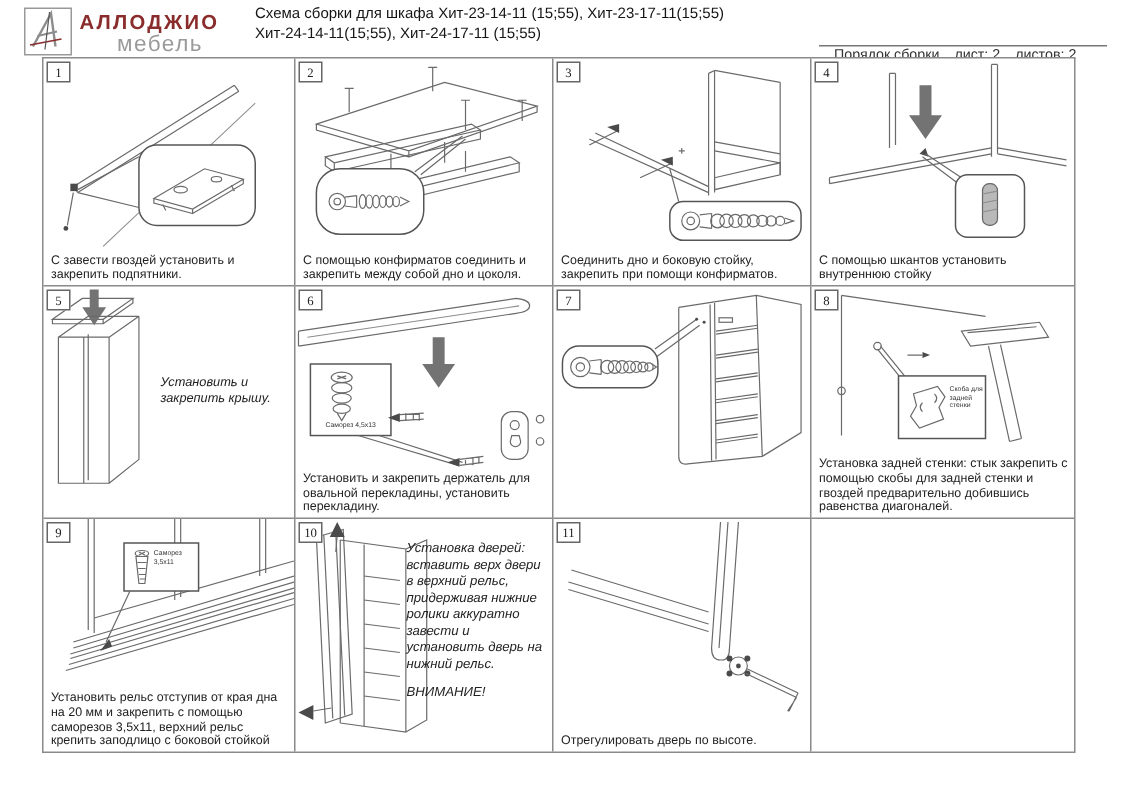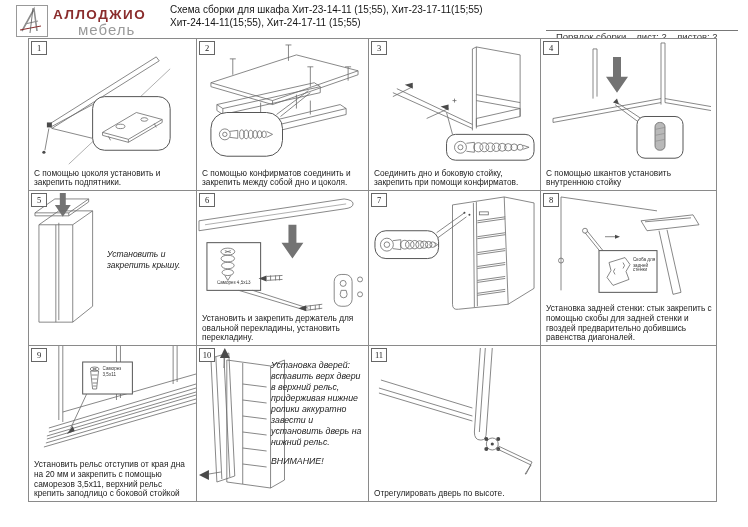--- a/index.html
+++ b/index.html
@@ -70,21 +70,21 @@
         <rect x="18" y="84" width="5" height="5" class="dk"></rect>
         <path class="ln" d="M20 90 L16 112"></path>
         <circle cx="15" cy="114" r="1.6" class="dk"></circle>
         <path class="ln" d="M23 88 L64 66 M23 90 L64 100"></path>
         <rect x="64" y="58" width="78" height="54" rx="12" class="bx"></rect>
         <path class="ln" d="M74 94 L108 74 L134 81 L100 101 Z M74 94 L74 97 L100 104 L100 101 M100 104 L134 84 L134 81"></path>
         <ellipse cx="92" cy="88" rx="4.5" ry="2.2" class="ln"></ellipse>
         <ellipse cx="116" cy="81" rx="3.5" ry="1.8" class="ln"></ellipse>
         <path class="ln" d="M80 98 l2 4 M126 85 l2 4"></path>
       </svg>
-      <div class="cap">С помощью цоколя установить и закрепить подпятники.</div>
+      <div class="cap">С завести гвоздей установить и закрепить подпятники.</div>
     </div>
 
     <div class="cell">
       <div class="num">2</div>
       <svg class="art" viewBox="0 0 172 152" preserveAspectRatio="none">
         <path class="ln" d="M14 44 L100 16 L162 32 L76 62 Z M14 44 L14 48 L76 66 L76 62 M76 66 L162 36 L162 32"></path>
         <path class="ln" d="M36 36 L36 20 M33 20 L39 20 M92 22 L92 6 M89 6 L95 6 M152 42 L152 28 M149 28 L155 28 M114 48 L114 28 M111 28 L117 28"></path>
         <path class="ln" d="M64 78 L64 64 M100 70 L100 56 M114 76 L114 62"></path>
         <path class="ln" d="M20 66 L118 44 L124 48 L26 70 Z M20 66 L20 72 L26 76 L26 70 M26 76 L124 54 L124 48"></path>
         <path class="ln" d="M44 90 L144 66 L150 70 L50 94 Z M44 90 L44 96 L50 100 L50 94 M50 100 L150 76 L150 70"></path>

